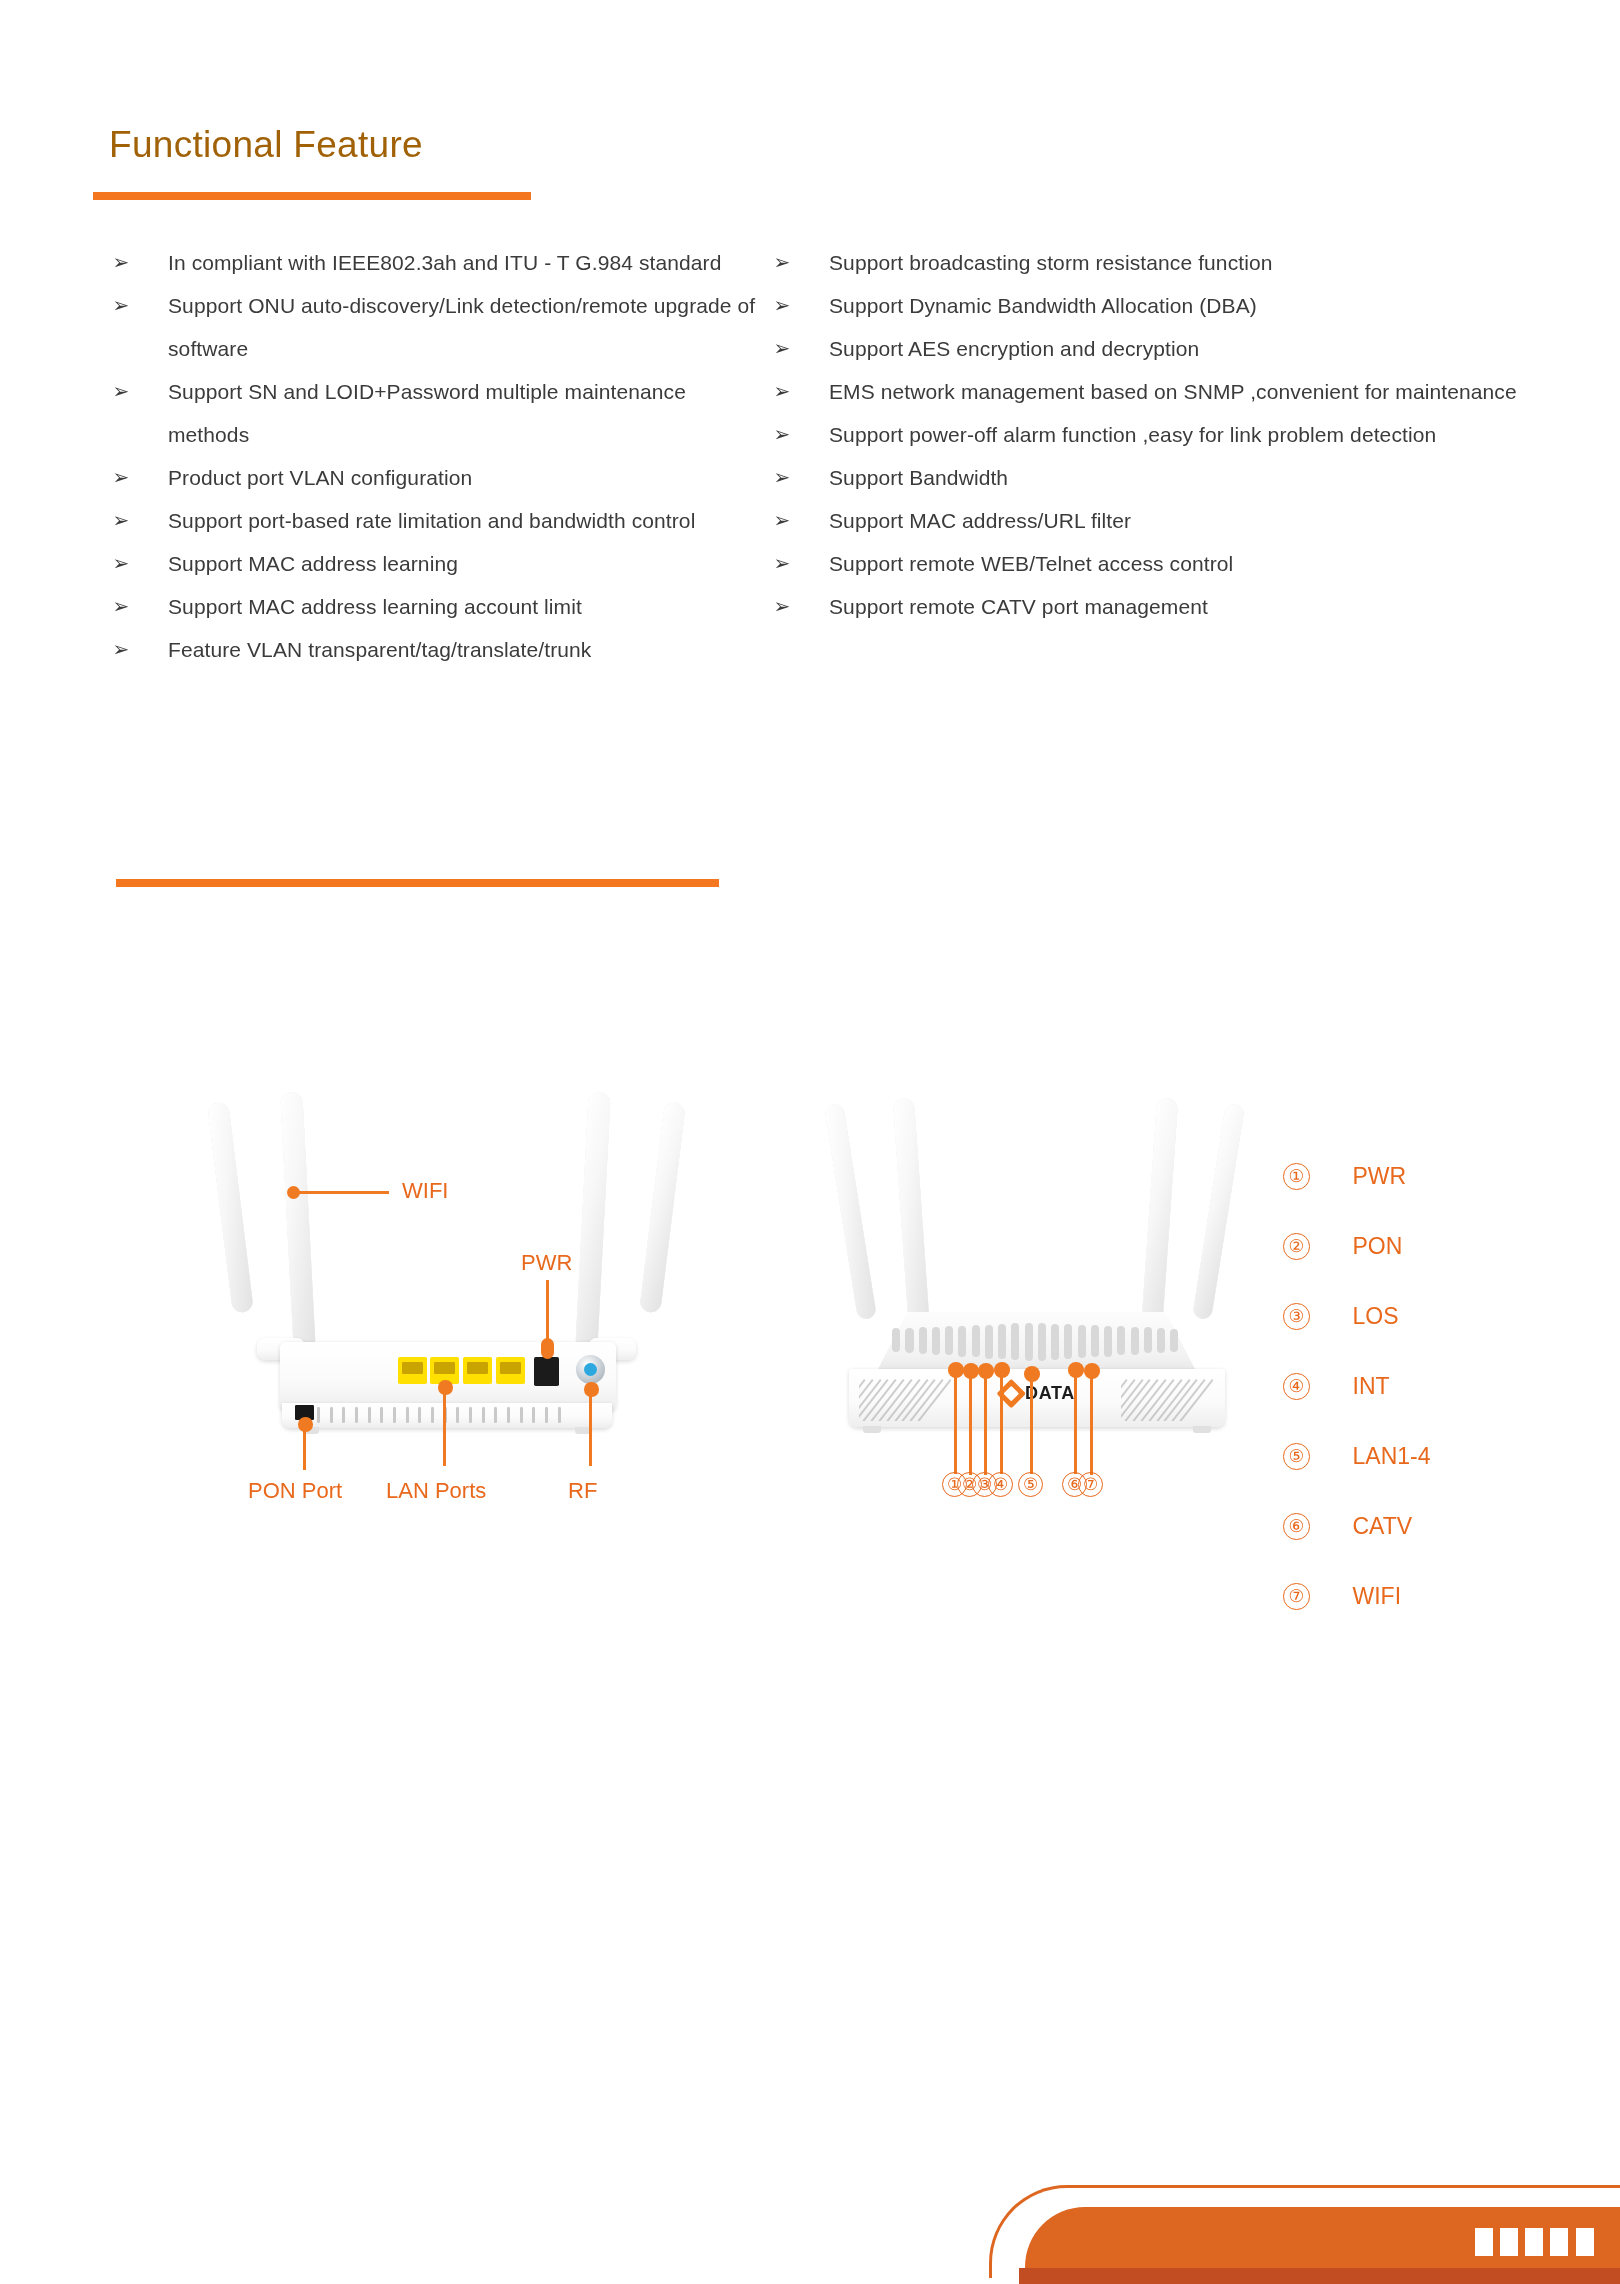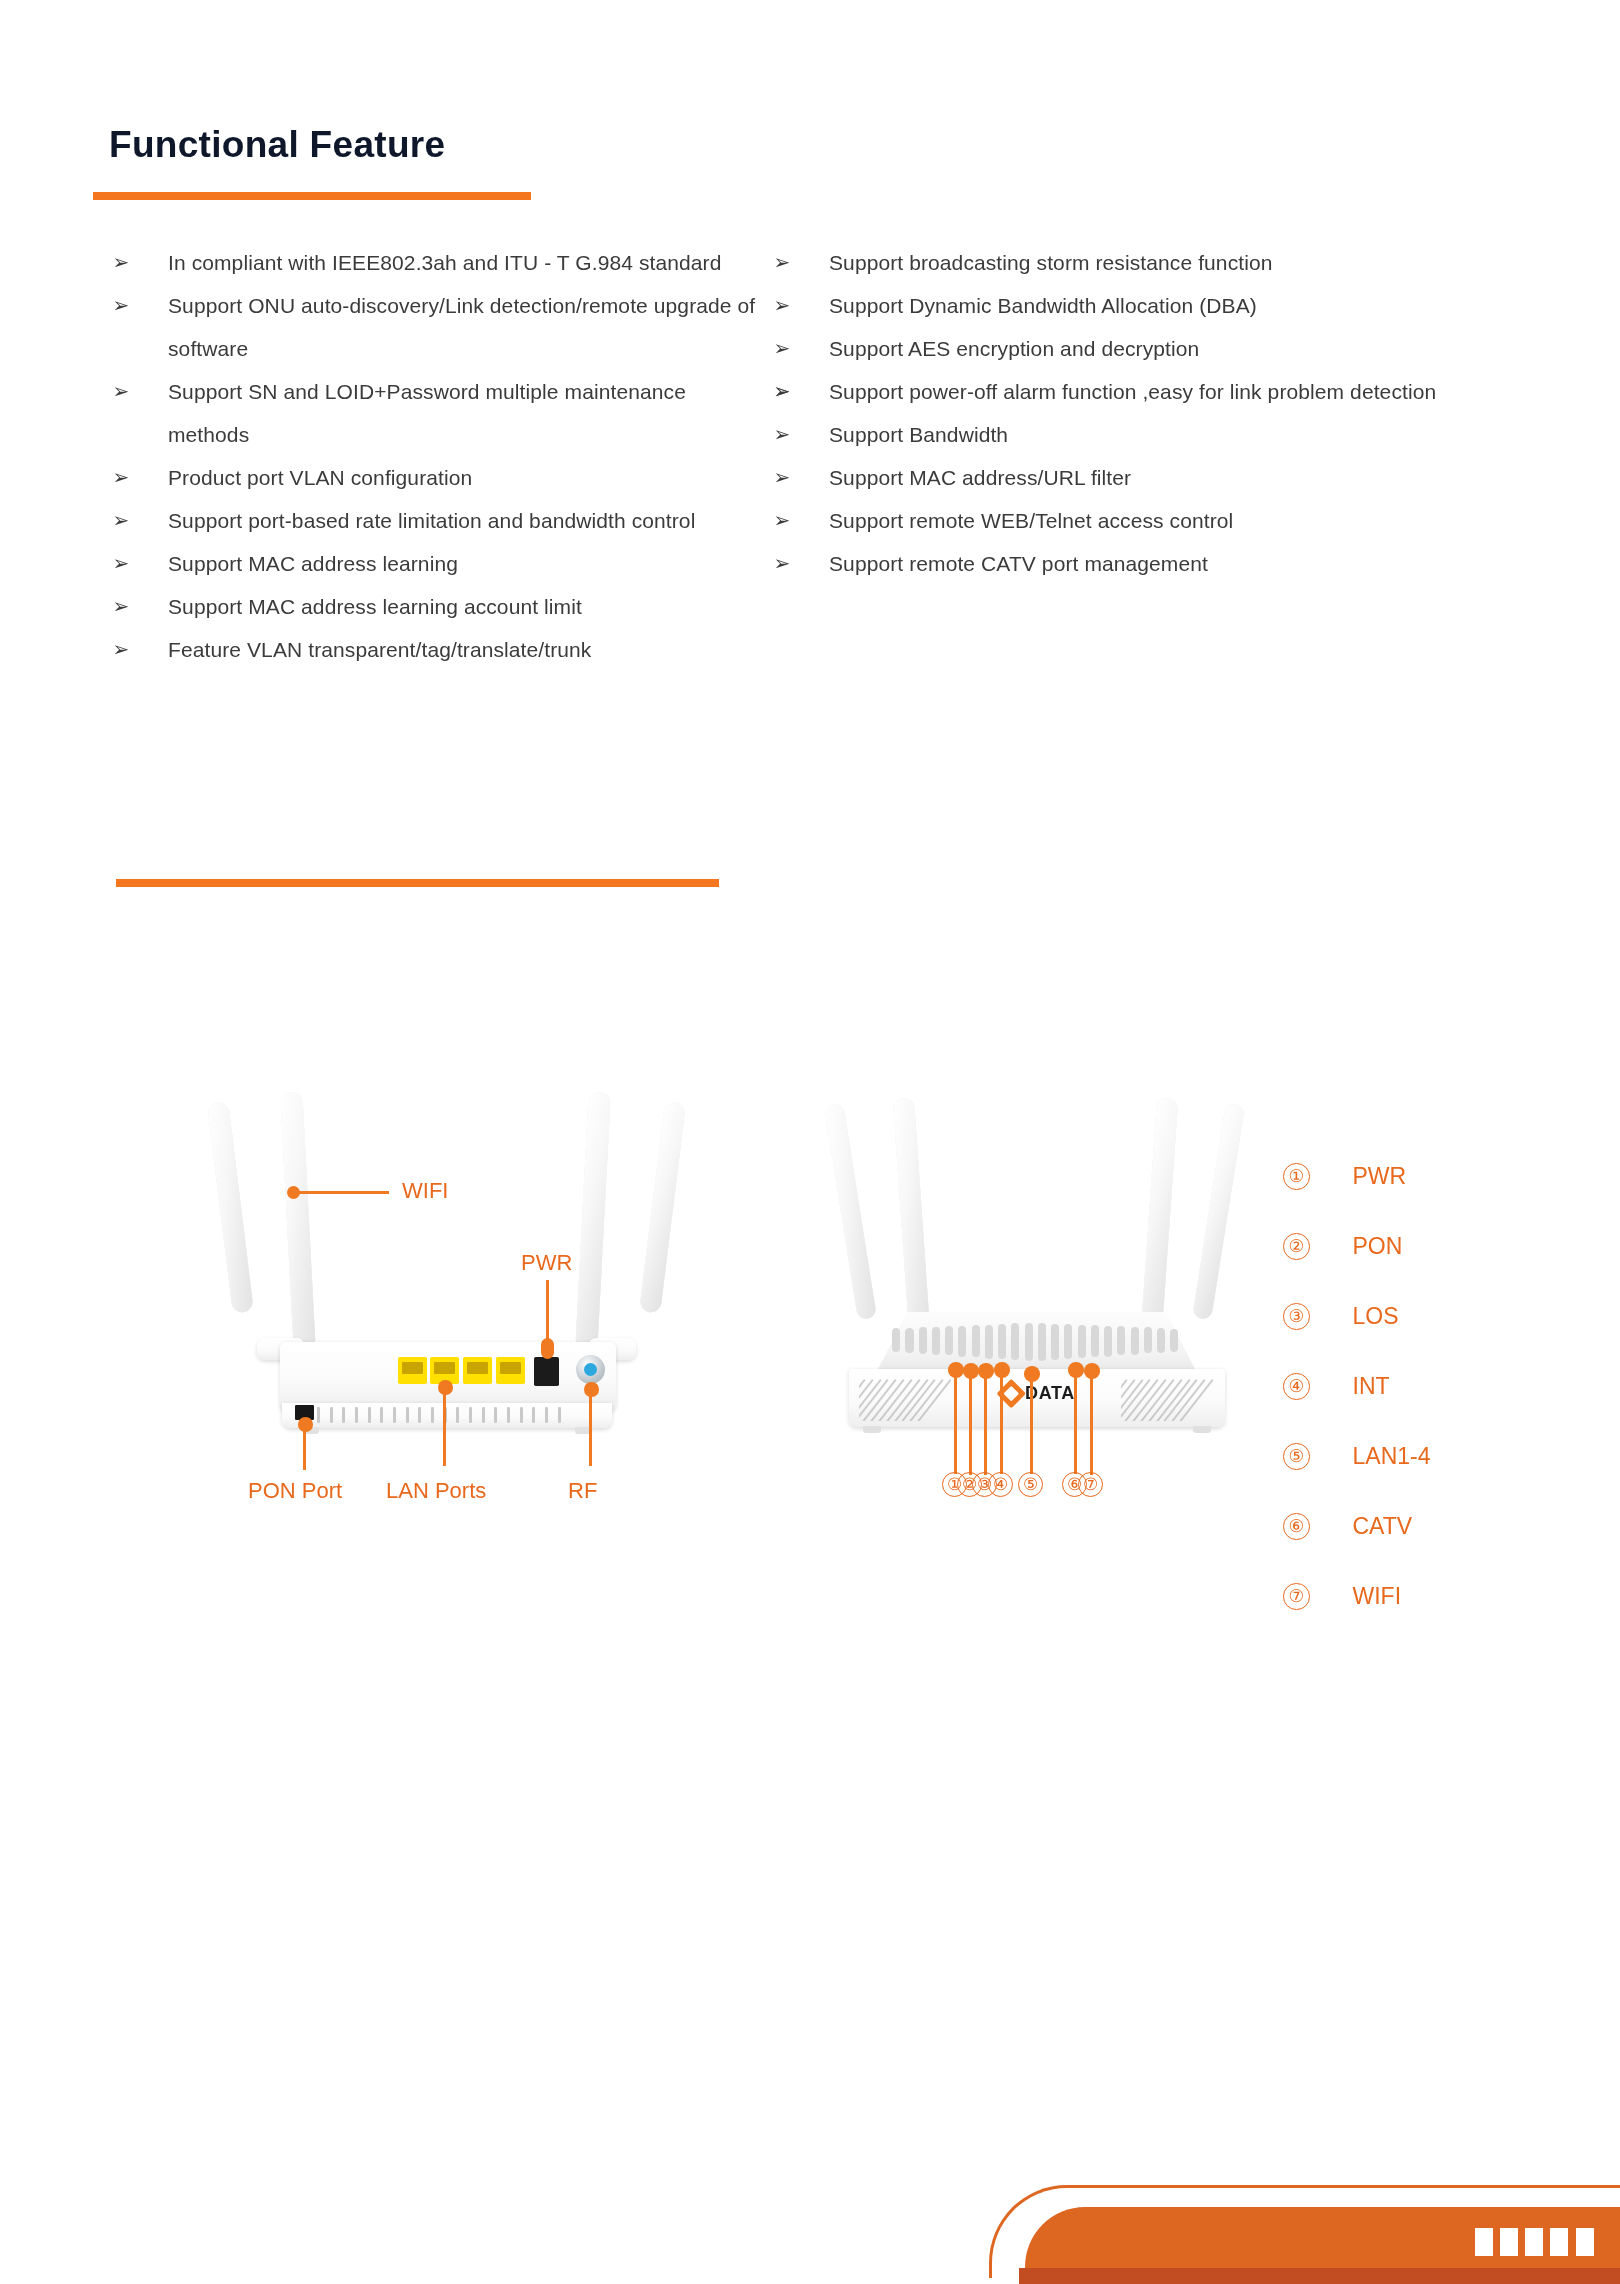--- a/index.html
+++ b/index.html
@@ -15,22 +15,22 @@
     position: relative;
     width: 1620px;
     height: 2284px;
     background: #ffffff;
     overflow: hidden;
   }
 
   
   .section-title {
     position: absolute;
-    color: #0f172a;
-    font-weight: bold;
+    color: #a16207;
+    font-weight: normal;
     font-size: 37px;
     letter-spacing: 0.3px;
     white-space: nowrap;
   }
   .section-rule {
     position: absolute;
     height: 8.4px;
     background: #F4771F;
   }
 
@@ -290,21 +290,21 @@
         <div class="feat-item"><span class="feat-bullet">➢</span><span>Product port VLAN configuration</span></div>
         <div class="feat-item"><span class="feat-bullet">➢</span><span>Support port-based rate limitation and bandwidth control</span></div>
         <div class="feat-item"><span class="feat-bullet">➢</span><span>Support MAC address learning</span></div>
         <div class="feat-item"><span class="feat-bullet">➢</span><span>Support MAC address learning account limit</span></div>
         <div class="feat-item"><span class="feat-bullet">➢</span><span>Feature VLAN transparent/tag/translate/trunk</span></div>
       </div>
     <div class="feat-col" id="col-right">
         <div class="feat-item"><span class="feat-bullet">➢</span><span>Support broadcasting storm resistance function</span></div>
         <div class="feat-item"><span class="feat-bullet">➢</span><span>Support Dynamic Bandwidth Allocation (DBA)</span></div>
         <div class="feat-item"><span class="feat-bullet">➢</span><span>Support AES encryption and decryption</span></div>
-        <div class="feat-item"><span class="feat-bullet">➢</span></div>
+        <div class="feat-item"><span class="feat-bullet">➢</span><span>EMS network management based on SNMP ,convenient for maintenance</span></div>
         <div class="feat-item"><span class="feat-bullet">➢</span><span>Support power-off alarm function ,easy for link problem detection</span></div>
         <div class="feat-item"><span class="feat-bullet">➢</span><span>Support Bandwidth</span></div>
         <div class="feat-item"><span class="feat-bullet">➢</span><span>Support MAC address/URL filter</span></div>
         <div class="feat-item"><span class="feat-bullet">➢</span><span>Support remote WEB/Telnet access control</span></div>
         <div class="feat-item"><span class="feat-bullet">➢</span><span>Support remote CATV port management</span></div>
       </div>
   </div>
 
   <div class="section-rule" id="rule-interface"></div>
 

